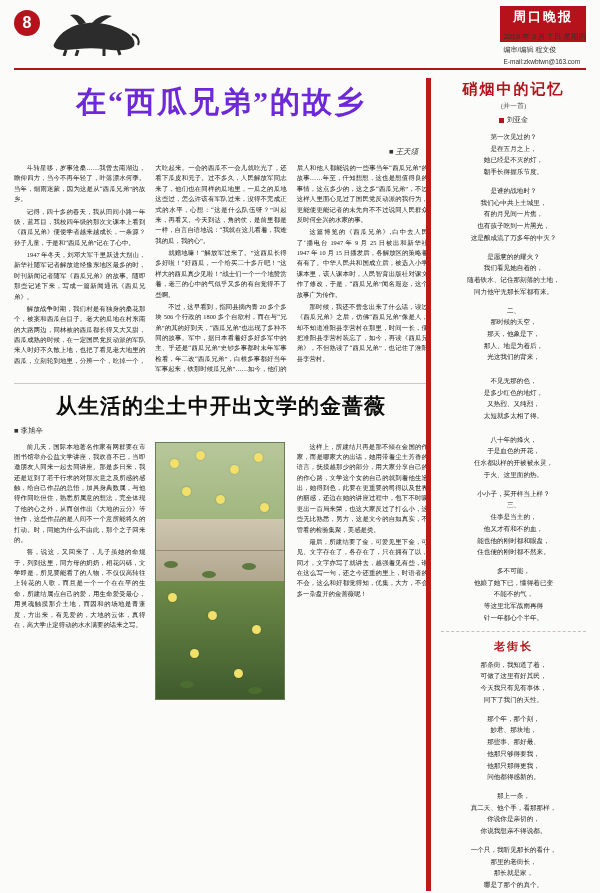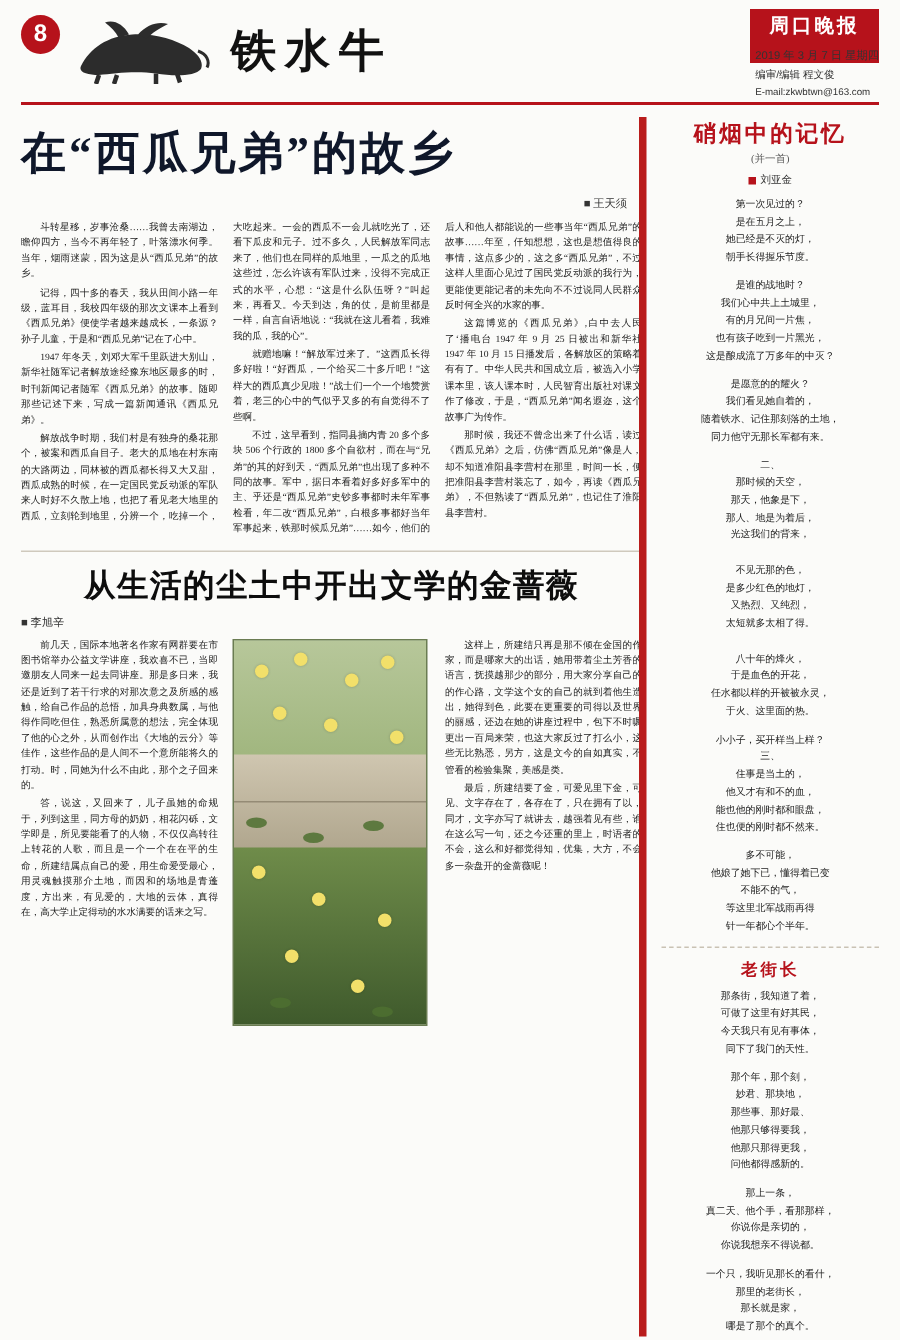--- a/index.html
+++ b/index.html
@@ -35,24 +35,24 @@
   }
   .mast-right-stack{position:absolute;right:0;top:26px;}
 
   
   .content{position:absolute;left:14px;top:72px;right:14px;bottom:8px;}
   .main-col{position:absolute;left:0;top:0;width:414px;bottom:0;}
   .side-col{position:absolute;right:0;top:0;width:160px;bottom:0;border-left:5px solid #b91c1c;padding-left:10px;box-sizing:border-box;}
 
   
   .headline1{
-    text-align:left;font-size:30px;font-weight:bold;letter-spacing:2px;
-    margin:4px 0 8px 0;color:#0f172a;font-family:"Liberation Serif",serif;
-  }
-  .byline{text-align:right;font-size:7.5px;color:#333;margin:0 10px 6px 0;}
+    text-align:center;font-size:30px;font-weight:bold;letter-spacing:2px;
+    margin:4px 0 24px 0;color:#6d28d9;font-family:"Liberation Serif",serif;
+  }
+  .byline{text-align:right;font-size:7.5px;color:#333;margin:0 10px 6px 0;font-style:italic;}
   .cols3{column-count:3;column-gap:10px;column-rule:0;}
   .cols3 p{
     margin:0 0 2px 0;font-size:6.4px;line-height:1.62;text-align:justify;
     text-indent:2em;color:#202020;
   }
   .rule-h{border-top:1px solid #cfc9bd;margin:8px 0 8px 0;}
 
   
   .headline2{
     text-align:center;font-size:21px;font-weight:bold;letter-spacing:1px;
@@ -95,21 +95,20 @@
 
   <div class="masthead">
     <div class="pagenum">8</div>
     <svg class="ox-art" viewBox="0 0 96 46">
       <path d="M8 34 C14 22 26 14 42 13 C56 12 70 16 80 22 C86 26 90 31 88 36 C84 41 70 41 58 39 C44 37 30 39 20 40 C12 40 6 38 8 34 Z" fill="#1b1b1b"></path>
       <path d="M40 13 C36 6 30 3 24 5 C28 8 31 11 33 15 Z" fill="#1b1b1b"></path>
       <path d="M46 13 C52 6 60 4 66 6 C60 9 55 12 52 16 Z" fill="#1b1b1b"></path>
       <path d="M20 40 L18 46 M32 40 L30 46 M58 39 L58 46 M72 39 L74 45" stroke="#1b1b1b" stroke-width="3" fill="none"></path>
       <path d="M86 24 C92 26 94 31 92 35" stroke="#1b1b1b" stroke-width="2" fill="none"></path>
     </svg>
-    <div class="section-name">铁水牛</div>
 
     <div class="paper-logo">周口晚报</div>
     <div class="mast-right-stack">
       <div class="mast-date">2019 年 3 月 7 日  星期四</div>
       <div class="mast-editor">编审/编辑  程文俊</div>
       <div class="mast-email">E-mail:zkwbtwn@163.com</div>
     </div>
   </div>
 
   <div class="content">

